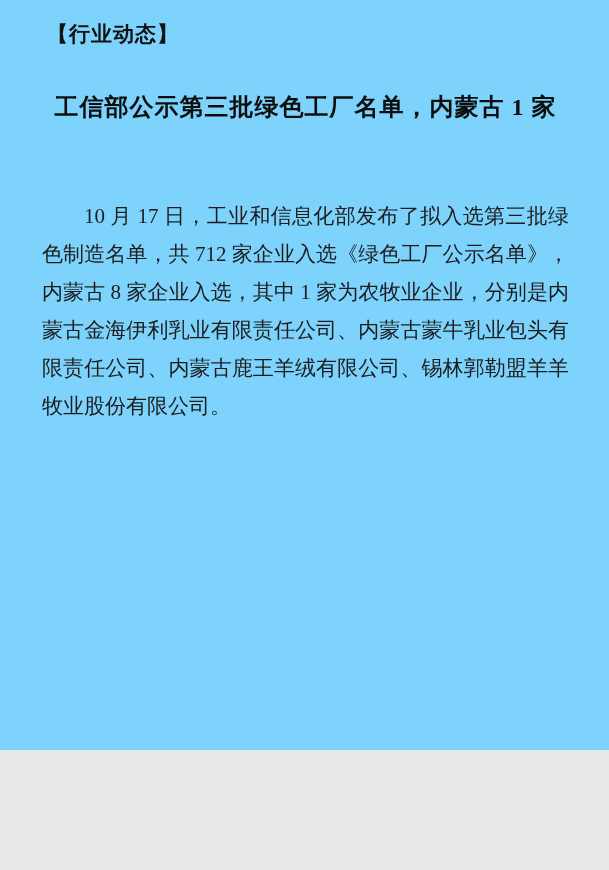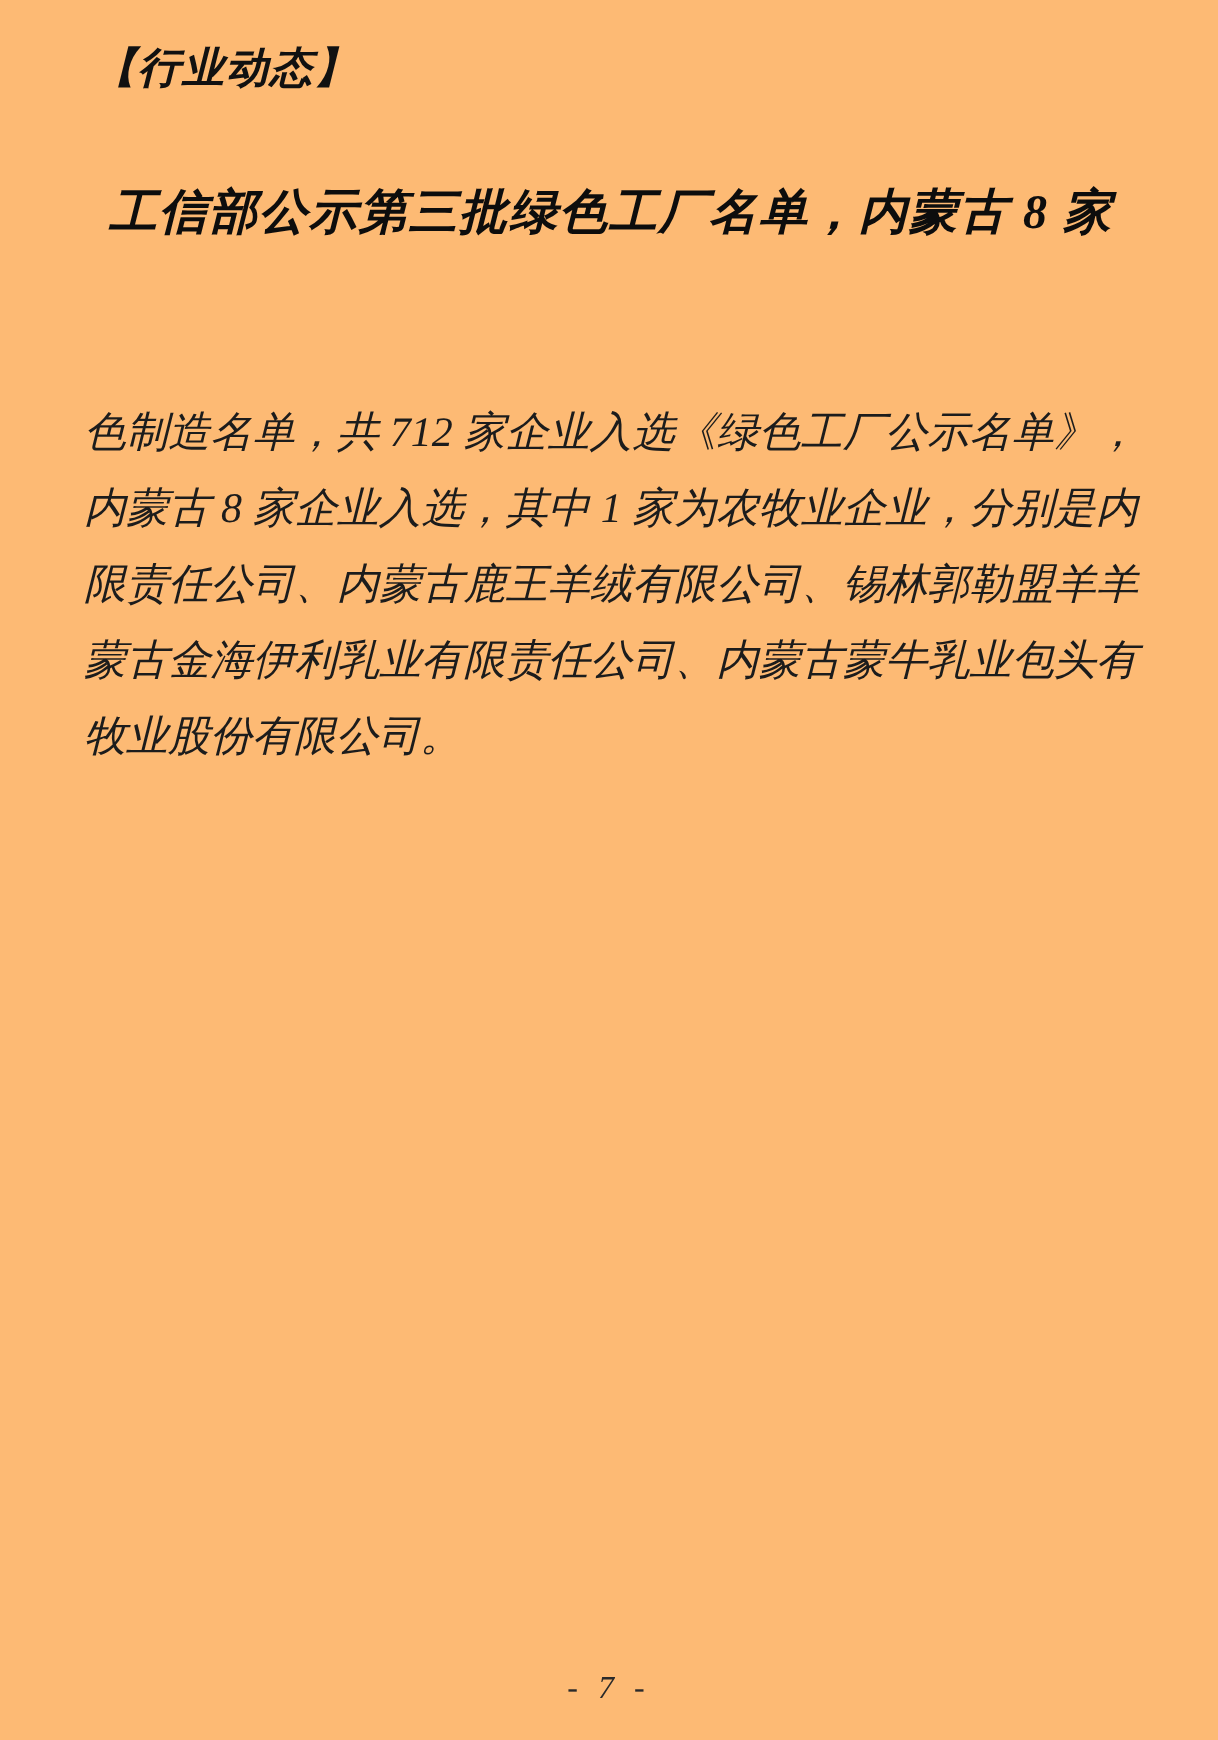--- a/index.html
+++ b/index.html
@@ -3,27 +3,26 @@
 <meta charset="utf-8">
 <style>
   html, body {
     margin: 0;
     padding: 0;
     background: #e8e8e8;
   }
   .page {
     position: relative;
     width: 609px;
-    height: 870px;
+    height: 750px;
     margin: 0 auto;
-    background: #fdba74;
+    background: #7dd3fc;
     overflow: hidden;
     font-family: "Liberation Serif", "DejaVu Serif", serif;
     color: #1a1a1a;
-    font-style: italic;
   }
   .section-header {
     position: absolute;
     left: 47px;
     top: 20px;
     font-family: "Liberation Sans", "DejaVu Sans", sans-serif;
     font-weight: bold;
     font-size: 21px;
     letter-spacing: 1px;
     color: #111111;
@@ -75,28 +74,29 @@
   }
 </style>
 </head>
 <body>
 
 <div class="page">
 
   <div class="section-header">【行业动态】</div>
 
   <div class="article-title t1">
-    <div>工信部公示第三批绿色工厂名单，内蒙古 8 家</div>
+    <div>工信部公示第三批绿色工厂名单，内蒙古 1 家</div>
   </div>
 
   <div class="article-body b1">
+    <div class="body-line indent">10 月 17 日，工业和信息化部发布了拟入选第三批绿</div>
     <div class="body-line">色制造名单，共 712 家企业入选《绿色工厂公示名单》，</div>
     <div class="body-line">内蒙古 8 家企业入选，其中 1 家为农牧业企业，分别是内</div>
+    <div class="body-line">蒙古金海伊利乳业有限责任公司、内蒙古蒙牛乳业包头有</div>
     <div class="body-line">限责任公司、内蒙古鹿王羊绒有限公司、锡林郭勒盟羊羊</div>
-    <div class="body-line">蒙古金海伊利乳业有限责任公司、内蒙古蒙牛乳业包头有</div>
     <div class="body-line last">牧业股份有限公司。</div>
   </div>
 
 
 
   <div class="page-number">- 7 -</div>
 
 </div>
 
 </body></html>

